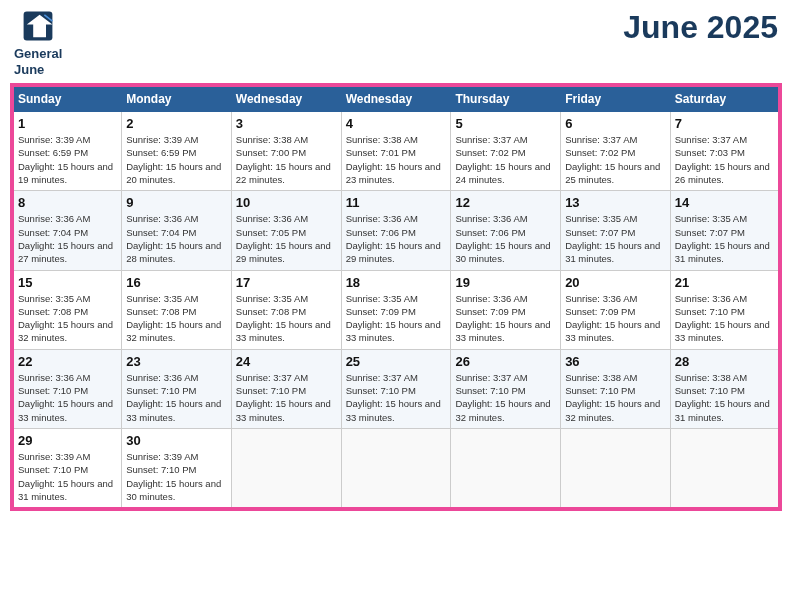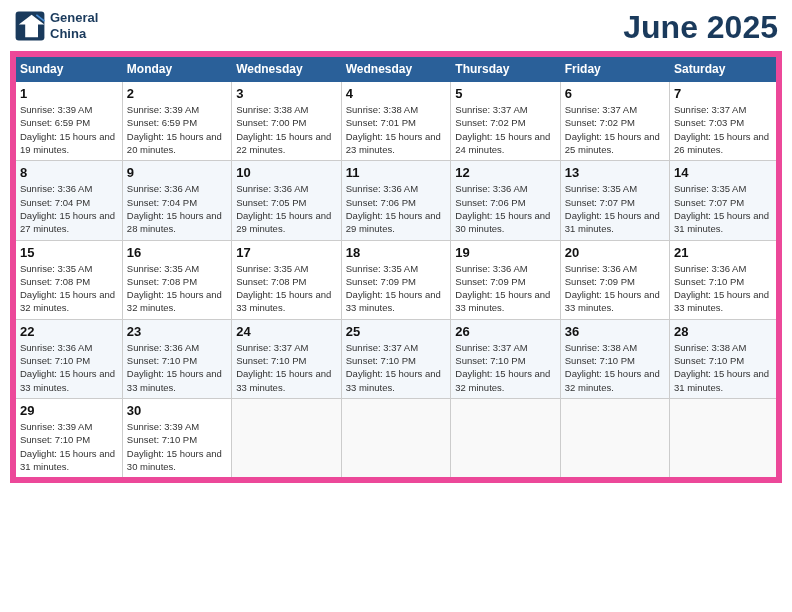--- a/index.html
+++ b/index.html
@@ -14,20 +14,21 @@
       display: flex;
       justify-content: space-between;
       align-items: flex-start;
       margin-bottom: 6px;
       padding: 0 4px;
     }
     .logo {
       display: flex;
       align-items: center;
       gap: 4px;
+      flex-direction: column;
     }
     .logo-text {
       font-size: 13px;
       font-weight: bold;
       color: #1a3a5c;
       line-height: 1.2;
     }
     .logo-icon {
       width: 32px;
       height: 32px;
@@ -41,21 +42,21 @@
       color: #1a3a5c;
       line-height: 1.1;
     }
     .location-title {
       font-size: 15px;
       color: #333;
     }
     .calendar {
       width: 100%;
       border-collapse: collapse;
-      border: 6px solid #ec4899;
+      border: 4px solid #ec4899;
     }
     .calendar th {
       background: #2a6099;
       color: #fff;
       font-size: 12px;
       font-weight: bold;
       padding: 5px 4px;
       text-align: left;
       border: 1px solid #2a6099;
     }
@@ -94,21 +95,21 @@
 
 <div class="header">
   <div class="logo">
     <svg class="logo-icon" viewBox="0 0 40 40">
       <rect x="2" y="2" width="36" height="36" rx="4" fill="#1a3a5c"></rect>
       <polygon points="22,6 38,18 30,18 30,34 14,34 14,18 6,18" fill="white"></polygon>
       <polygon points="28,6 38,14" stroke="#4a90d9" stroke-width="2"></polygon>
     </svg>
     <div class="logo-text">
       <div>General</div>
-      <div>China</div>
+      <div>June</div>
     </div>
   </div>
   <div class="title-block">
     <div class="month-title">June 2025</div>
   </div>
 </div>
 
 <table class="calendar">
   <thead>
     <tr>

